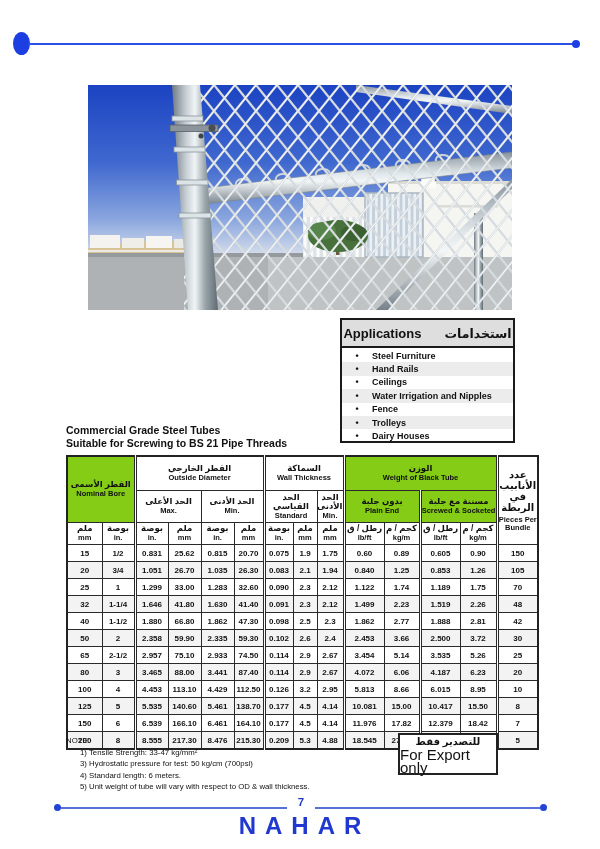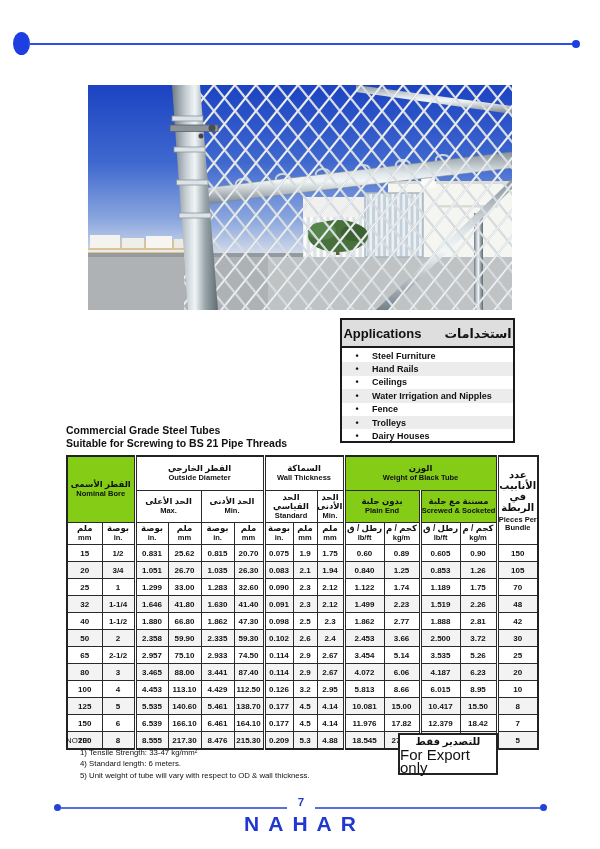--- a/index.html
+++ b/index.html
@@ -7,21 +7,21 @@
         font-family:"Liberation Sans","DejaVu Sans",sans-serif;color:#111;overflow:hidden;}
   
   .big-dot{position:absolute;left:13px;top:32px;width:17px;height:23px;border-radius:50%;background:#1d3fe2;}
   .top-line{position:absolute;left:28px;top:43px;width:550px;height:2px;background:#2b50e8;}
   .small-dot-tr{position:absolute;left:572px;top:40px;width:8px;height:8px;border-radius:50%;background:#1d3fe2;}
   .foot-dot{position:absolute;width:7px;height:7px;border-radius:50%;background:#2343d6;top:804px;}
   .foot-line{position:absolute;top:807px;height:2px;background:#5570d8;}
   .page-num{position:absolute;left:287px;top:796px;width:28px;text-align:center;
             font-size:11.5px;font-weight:700;color:#1d3bc8;background:#fff;}
   .brand{position:absolute;left:0;top:812px;width:600px;text-align:center;color:#2138d0;
-         font-size:21px;font-weight:700;letter-spacing:9px;padding-left:9px;box-sizing:border-box;}
+         font-size:24px;font-weight:700;letter-spacing:9px;padding-left:9px;box-sizing:border-box;}
   
   .photo{position:absolute;left:88px;top:85px;width:424px;height:225px;}
   
   .apps{position:absolute;left:340px;top:318px;width:175px;height:125px;border:2px solid #1a1a1a;
         box-sizing:border-box;background:#fff;}
   .apps-title{height:26px;background:#dedede;border-bottom:2px solid #1a1a1a;display:flex;
               align-items:center;justify-content:center;gap:23px;}
   .apps-title .en{font-size:13px;font-weight:700;}
   .apps-title .ar{font-size:12.5px;font-weight:700;direction:rtl;}
   .apps-list{padding:1px 0;}
@@ -507,20 +507,21 @@
             <td>5</td>
           </tr>
         </tbody>
     </table>
   </div>
 
   <div class="notes">
     <div>NOTE:</div>
     <div>
         <div class="note-item">1) Tensile Strength: 33-47 kg/mm²</div>
+        <div class="note-item">3) Hydrostatic pressure for test: 50 kg/cm (700psi)</div>
         <div class="note-item">4) Standard length: 6 meters.</div>
         <div class="note-item">5) Unit weight of tube will vary with respect to OD &amp; wall thickness.</div>
       </div>
   </div>
 
   <div class="export">
     <div class="ar">للتصدير فقط</div>
     <div class="en">For Export only</div>
   </div>
 

